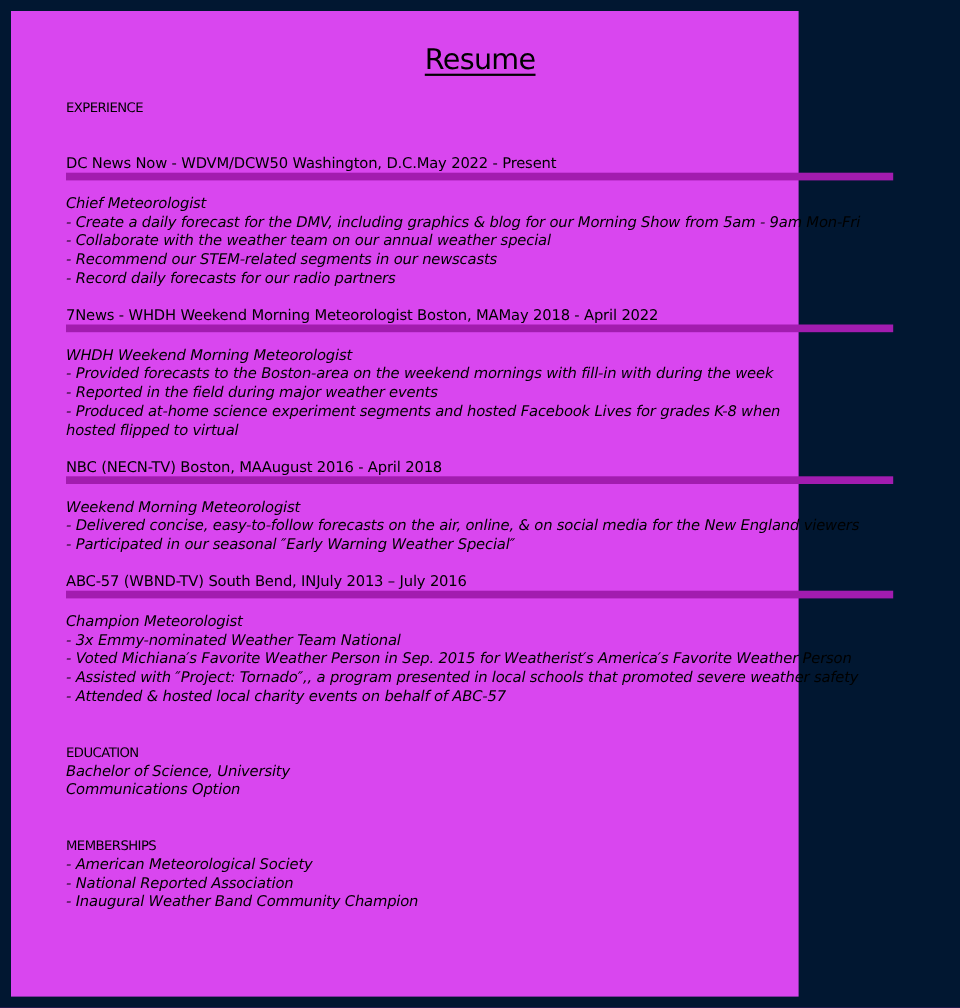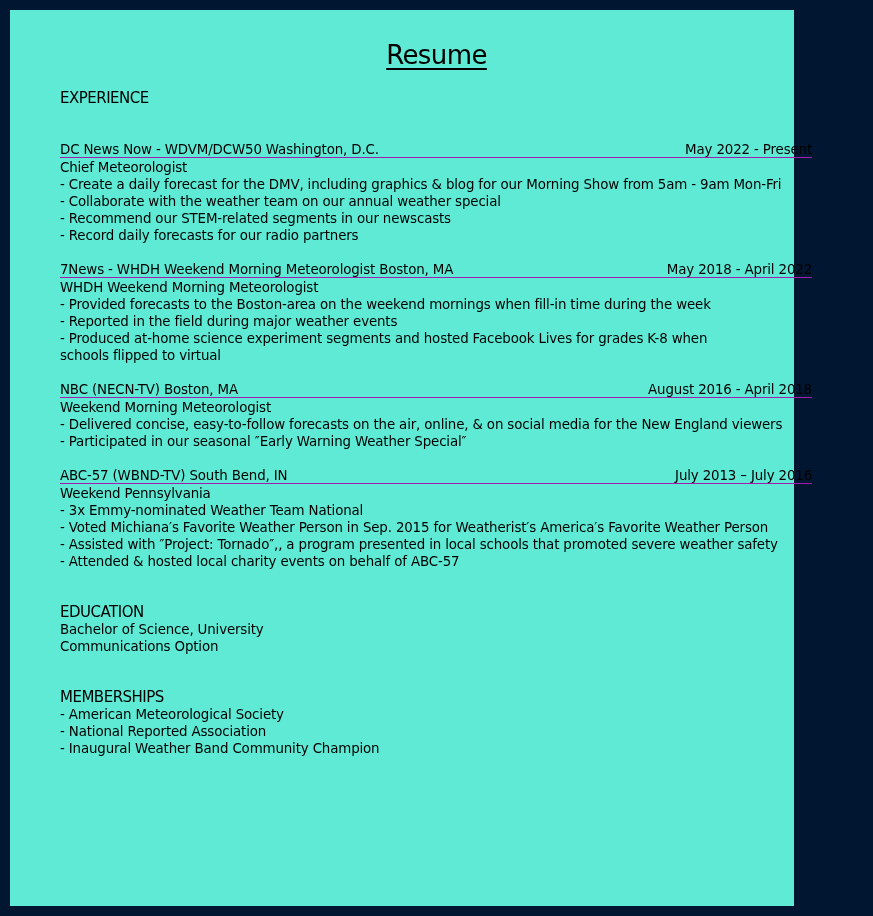--- a/index.html
+++ b/index.html
@@ -7,23 +7,23 @@
       padding: 0;
       width: 873px;
       height: 916px;
       background: #011731;
       overflow: hidden;
     }
     .page {
       position: absolute;
       left: 10px;
       top: 10px;
-      width: 784px;
+      width: 716px;
       height: 896px;
-      background: #5eead4;
+      background: #d946ef;
       color: #000;
       font-family: "DejaVu Sans", sans-serif;
       font-size: 13.4px;
       line-height: 17px;
       letter-spacing: -0.15px;
     }
     .title {
       position: absolute;
       left: 0;
       top: 28px;
@@ -38,38 +38,37 @@
       text-underline-offset: 4px;
       text-decoration-thickness: 1.5px;
     }
     .content {
       position: absolute;
       left: 50px;
       top: 80px;
       width: 752px;
     }
     .section-title {
-      font-size: 15px;
+      font-size: 12px;
       letter-spacing: -0.5px;
     }
     .gap-1 { height: 34px; }
     .gap-2 { height: 17px; }
     .gap-3 { height: 34px; }
     .job-head {
       display: flex;
-      justify-content: space-between;
-      border-bottom: 1px solid #a21caf;
+      border-bottom: 7px solid #a21caf;
       height: 16px;
       line-height: 17px;
-      margin-bottom: 1px;
+      margin-bottom: 13px;
     }
     .job-head span {
       white-space: nowrap;
     }
-    .line { white-space: nowrap; }
+    .line { white-space: nowrap; font-style: italic; }
   </style>
 </head>
 <body>
 
 <div class="page">
   <div class="title">
     <span>Resume</span>
   </div>
 
   <div class="content">
@@ -88,44 +87,44 @@
       <div class="line">- Record daily forecasts for our radio partners</div>
     </div>
     <div class="gap-2"></div>
 
     <div class="job">
       <div class="job-head">
         <span>7News - WHDH Weekend Morning Meteorologist Boston, MA</span>
         <span>May 2018 - April 2022</span>
       </div>
       <div class="line">WHDH Weekend Morning Meteorologist</div>
-      <div class="line">- Provided forecasts to the Boston-area on the weekend mornings when fill-in time during the week</div>
+      <div class="line">- Provided forecasts to the Boston-area on the weekend mornings with fill-in with during the week</div>
       <div class="line">- Reported in the field during major weather events</div>
       <div class="line">- Produced at-home science experiment segments and hosted Facebook Lives for grades K-8 when</div>
-      <div class="line">schools flipped to virtual</div>
+      <div class="line">hosted flipped to virtual</div>
     </div>
     <div class="gap-2"></div>
 
     <div class="job">
       <div class="job-head">
         <span>NBC (NECN-TV) Boston, MA</span>
         <span>August 2016 - April 2018</span>
       </div>
       <div class="line">Weekend Morning Meteorologist</div>
       <div class="line">- Delivered concise, easy-to-follow forecasts on the air, online, &amp; on social media for the New England viewers</div>
       <div class="line">- Participated in our seasonal ″Early Warning Weather Special″</div>
     </div>
     <div class="gap-2"></div>
 
     <div class="job">
       <div class="job-head">
         <span>ABC-57 (WBND-TV) South Bend, IN</span>
         <span>July 2013 – July 2016</span>
       </div>
-      <div class="line">Weekend Pennsylvania</div>
+      <div class="line">Champion Meteorologist</div>
       <div class="line">- 3x Emmy-nominated Weather Team National</div>
       <div class="line">- Voted Michiana′s Favorite Weather Person in Sep. 2015 for Weatherist′s America′s Favorite Weather Person</div>
       <div class="line">- Assisted with ″Project: Tornado″,, a program presented in local schools that promoted severe weather safety</div>
       <div class="line">- Attended &amp; hosted local charity events on behalf of ABC-57</div>
     </div>
     <div class="gap-3"></div>
 
     <div class="section-title">EDUCATION</div>
     <div class="line">Bachelor of Science, University</div>
     <div class="line">Communications Option</div>

